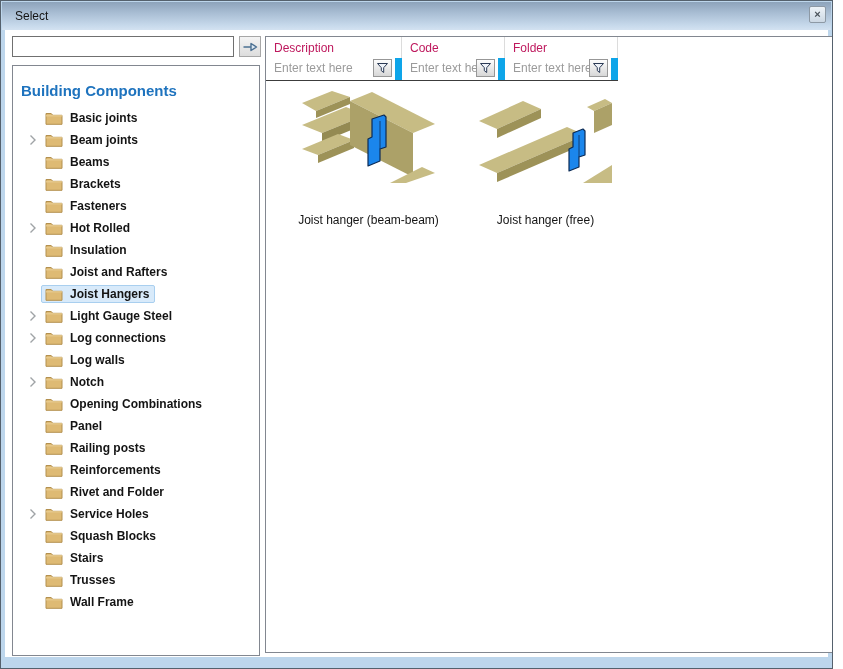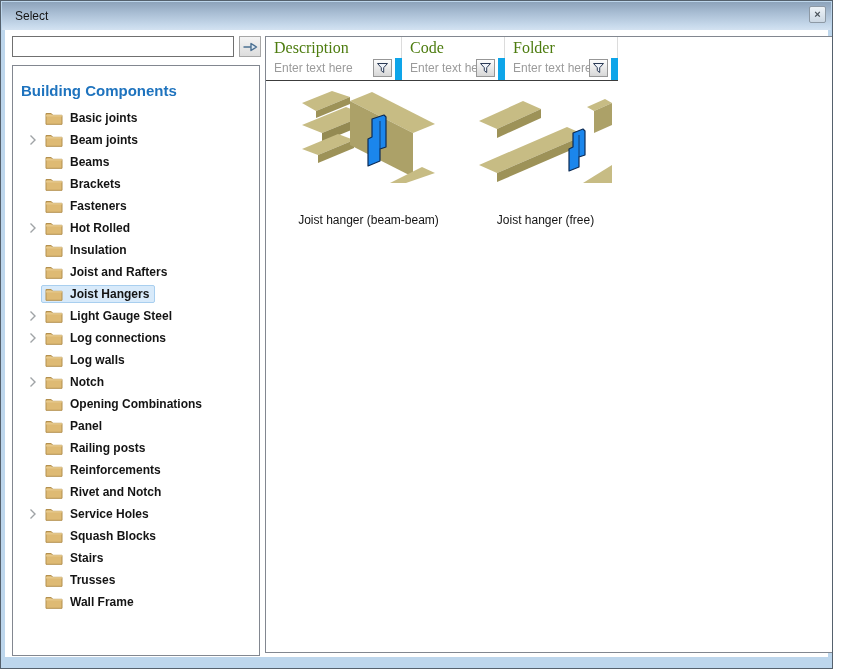--- a/index.html
+++ b/index.html
@@ -86,25 +86,25 @@
   .folder-ic { width: 18px; height: 14px; margin-right: 7px; flex: 0 0 18px; }
   
   .right-panel {
     position: absolute; left: 260px; top: 6px;
     width: 571px; height: 617px;
     border: 1px solid #828790;
     background: #fff; overflow: hidden;
   }
   .grid-head { display: flex; }
   .col-head {
-    height: 21px; font-size: 16px; color: #4d7c0f;
+    height: 21px; font-size: 12px; color: #be185d;
     display: flex; align-items: center;
     padding-left: 8px;
     border-right: 1px solid #dcdcdc;
-    background: #fff; cursor: default; font-family: Liberation Serif, serif;
+    background: #fff; cursor: default;
   }
   .filter-row { display: flex; border-bottom: 1px solid #3c3c3c; width: 352px; }
   .filter-cell {
     height: 22px; display: flex; align-items: center;
     border-right: 7px solid #0ea5e9; padding: 0 3px 2px 8px;
   }
   .filter-input {
     border: none; outline: none; flex: 1; min-width: 0;
     font-family: "Liberation Sans", sans-serif;
     font-size: 12px; color: #333;
@@ -446,21 +446,21 @@
               <polyline points="1.5,1.5 6,6 1.5,10.5" fill="none" stroke="#9fa3a6" stroke-width="1.4"></polyline>
             </svg>
           </span>
           <span class="tree-inner">
             <span class="folder-ic">
               <svg width="18" height="14" viewBox="0 0 18 14">
                 <path d="M1,2.5 h5.2 l1.6,1.8 H17 v9 H1 z" fill="#deba74" stroke="#b3904f" stroke-width="1"></path>
                 <path d="M1,4.8 h16" stroke="#e9cd92" stroke-width="1.2"></path>
               </svg>
             </span>
-            <span class="tree-label">Rivet and Notch</span>
+            <span class="tree-label">Rivet and Folder</span>
           </span>
         </div>
 
         <div class="tree-item expandable">
           <span class="chev">
             <svg width="8" height="12" viewBox="0 0 8 12">
               <polyline points="1.5,1.5 6,6 1.5,10.5" fill="none" stroke="#9fa3a6" stroke-width="1.4"></polyline>
             </svg>
           </span>
           <span class="tree-inner">

